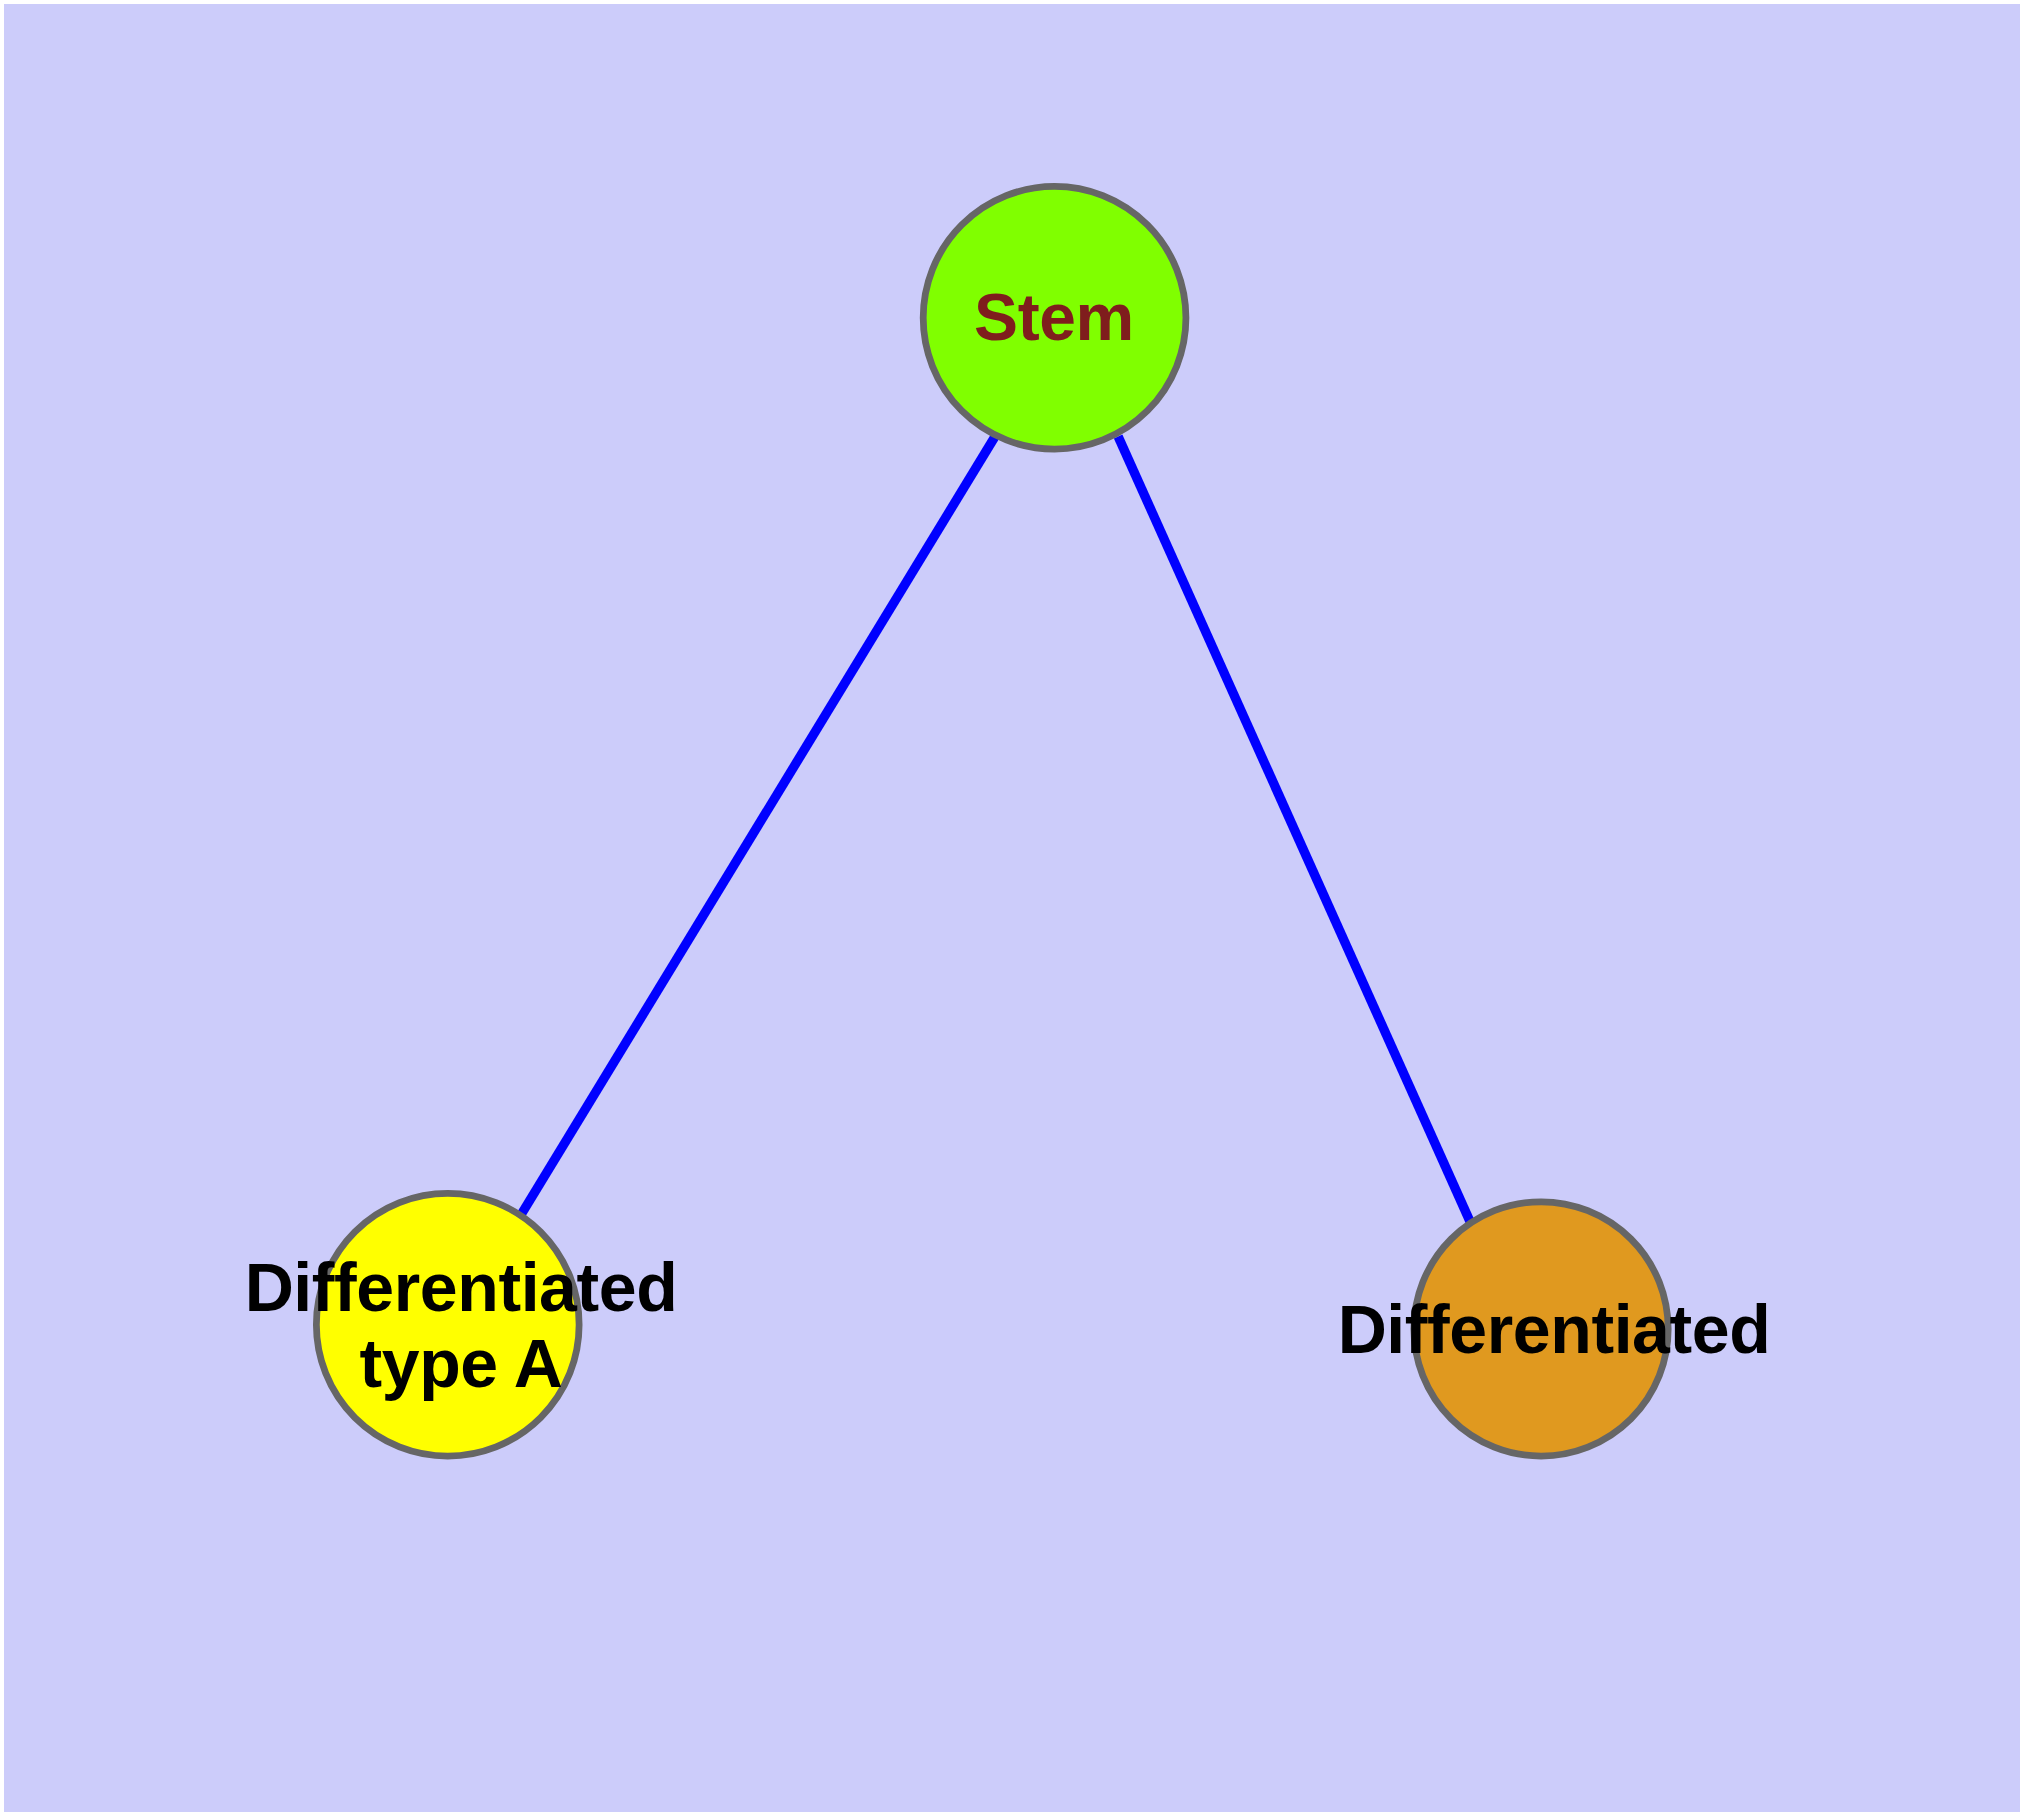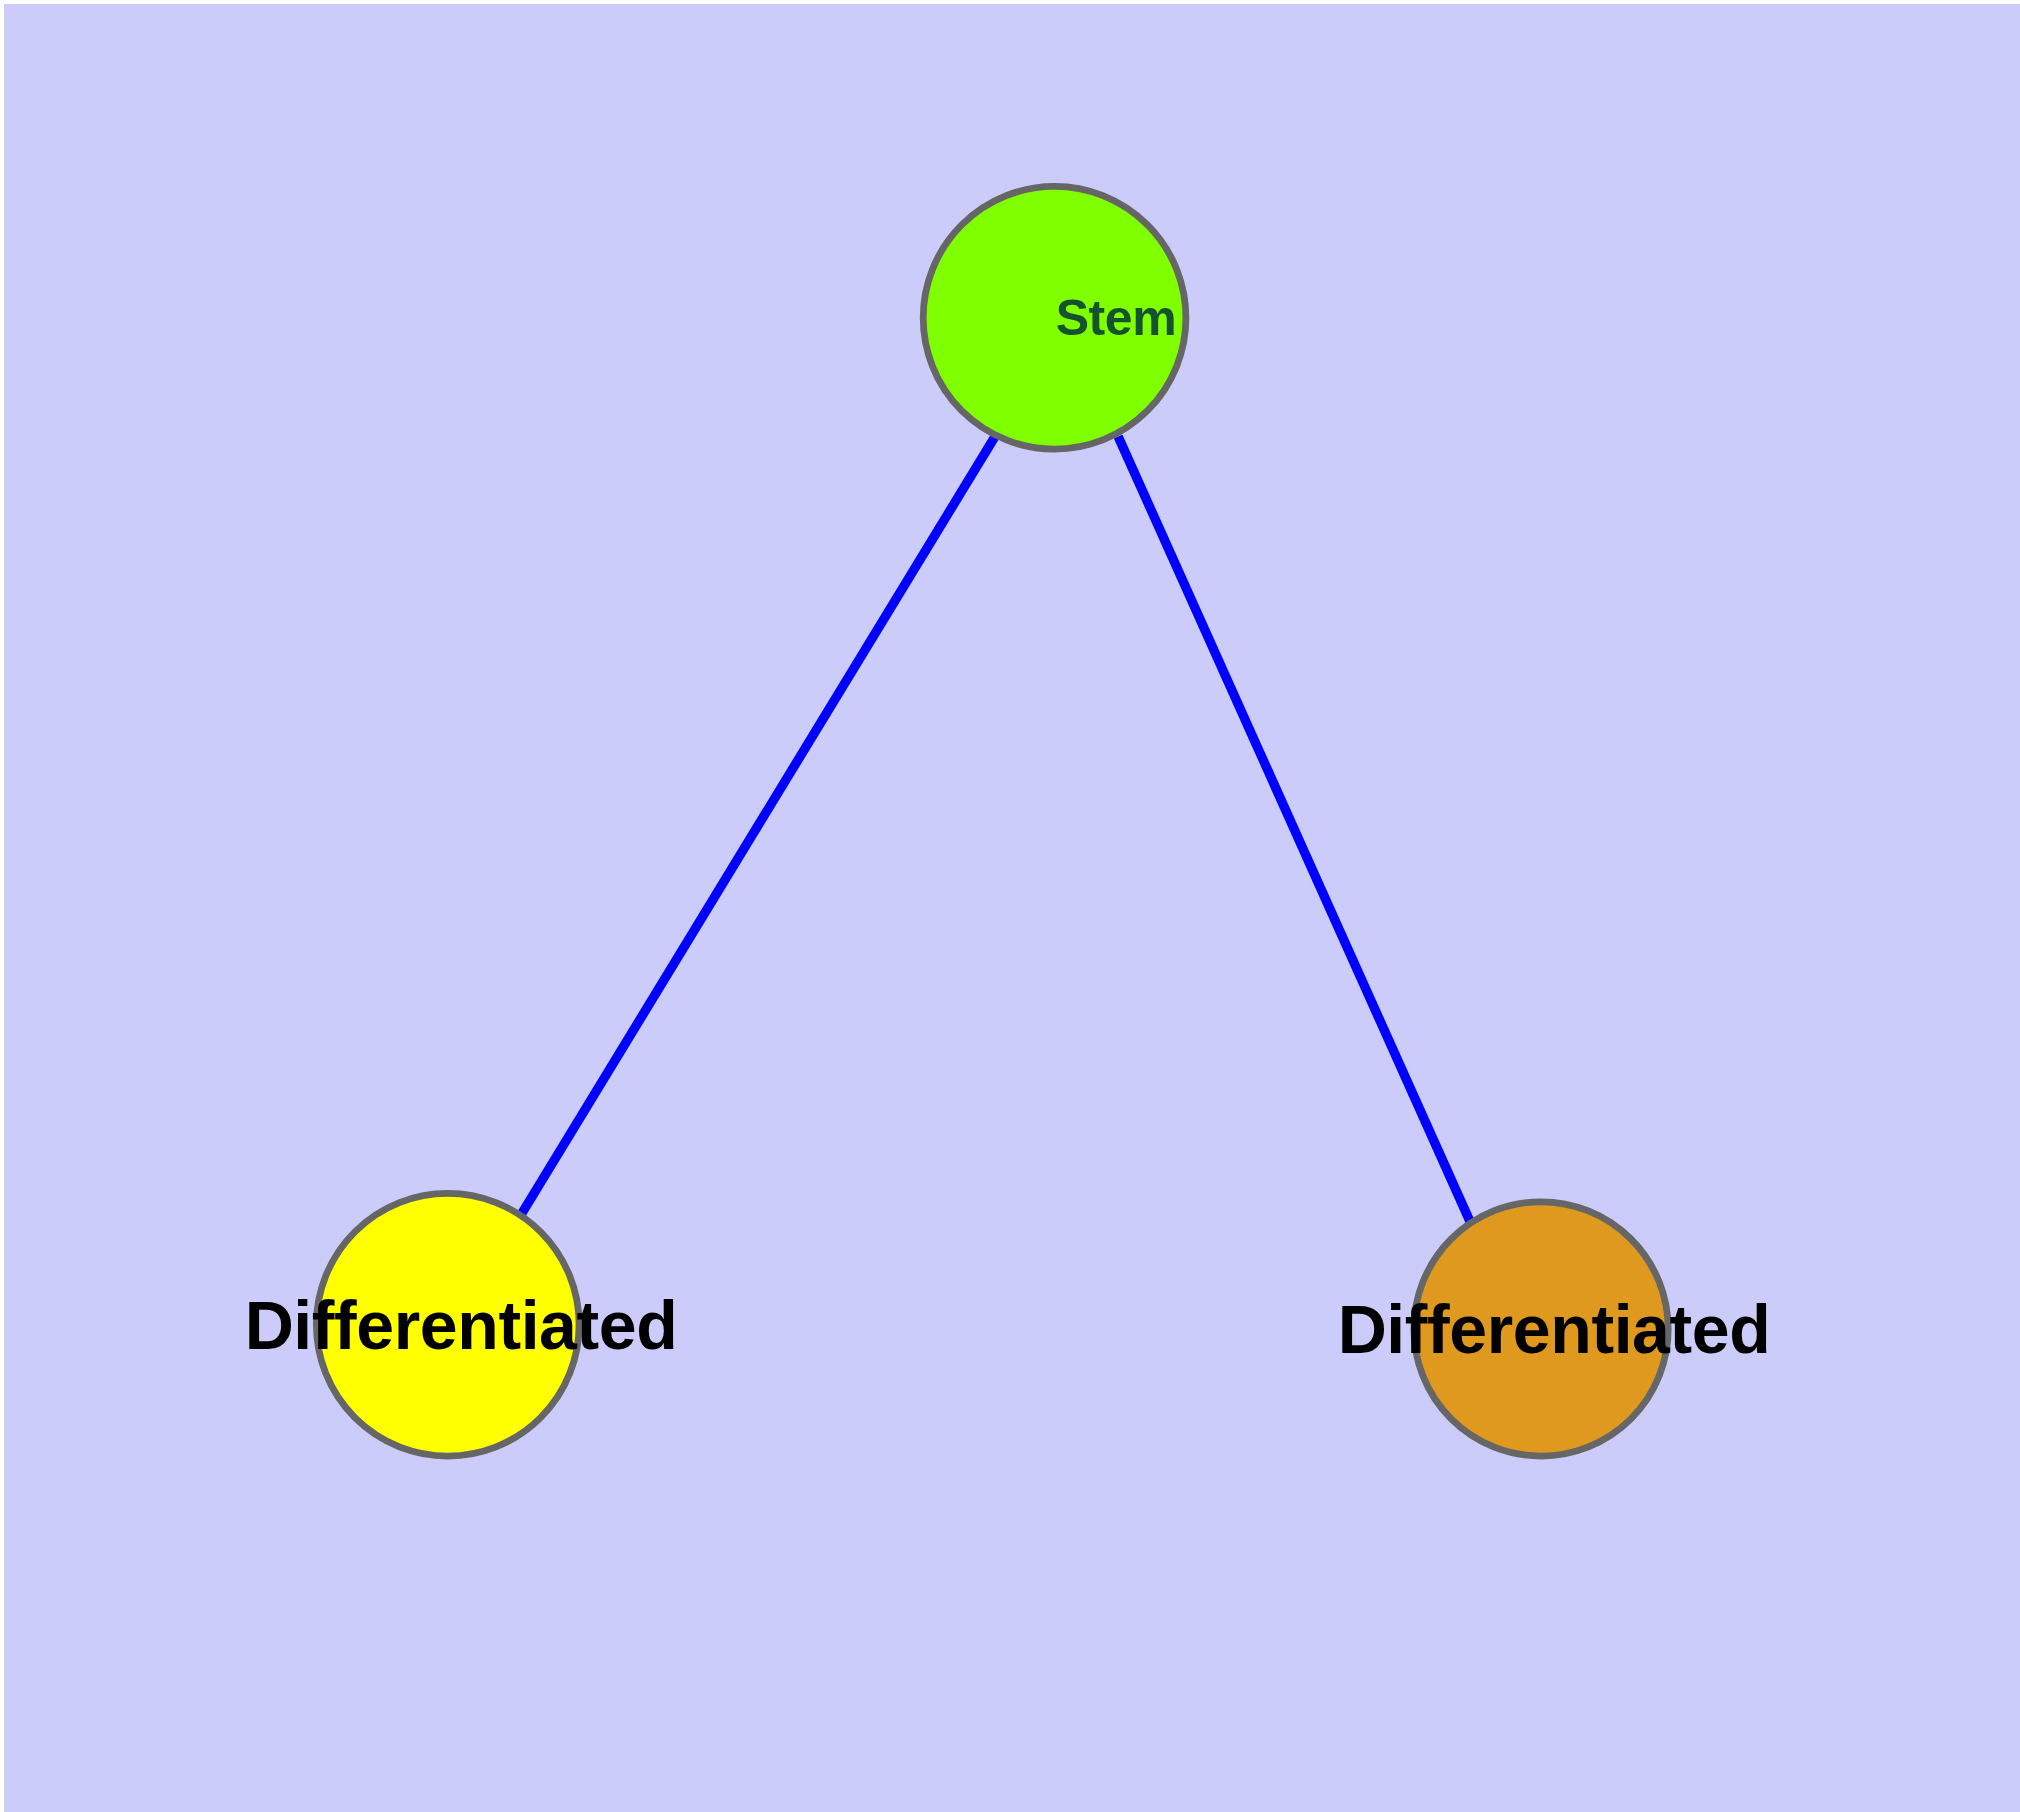--- a/index.html
+++ b/index.html
@@ -63,18 +63,18 @@
         <line x1="1319" y1="515" x2="1735" y2="1443" stroke="#0000ff" stroke-width="11" stroke-linecap="butt"></line>
       </g>
     <g id="nodes-group">
         <circle cx="1244" cy="375" r="155" fill="#80ff00" stroke="#666666" stroke-width="8"></circle>
         <circle cx="528" cy="1563" r="155" fill="#ffff00" stroke="#666666" stroke-width="8"></circle>
         <circle cx="1818" cy="1568" r="150" fill="#e0991f" stroke="#666666" stroke-width="8"></circle>
       </g>
   </svg>
 
   <div id="labels-layer">
-      <div class="node-label stem" style="left: 1116px; top: 318px; font-size: 50px; color: #14532d;"><div>Stem</div></div>
-      <div class="node-label leaf" style="left: 448px; top: 1325px; font-size: 68px; color: rgb(0, 0, 0);"><div>Differentiated</div></div>
+      <div class="node-label stem" style="left: 1054px; top: 318px; font-size: 66px; color: #7f1d1d;"><div>Stem</div></div>
+      <div class="node-label leaf" style="left: 448px; top: 1325px; font-size: 68px; color: rgb(0, 0, 0);"><div>Differentiated</div><div>type A</div></div>
       <div class="node-label leaf" style="left: 1541px; top: 1329px; font-size: 68px; color: rgb(0, 0, 0);"><div>Differentiated</div></div>
     </div>
 </div>
 
 
 </body></html>

